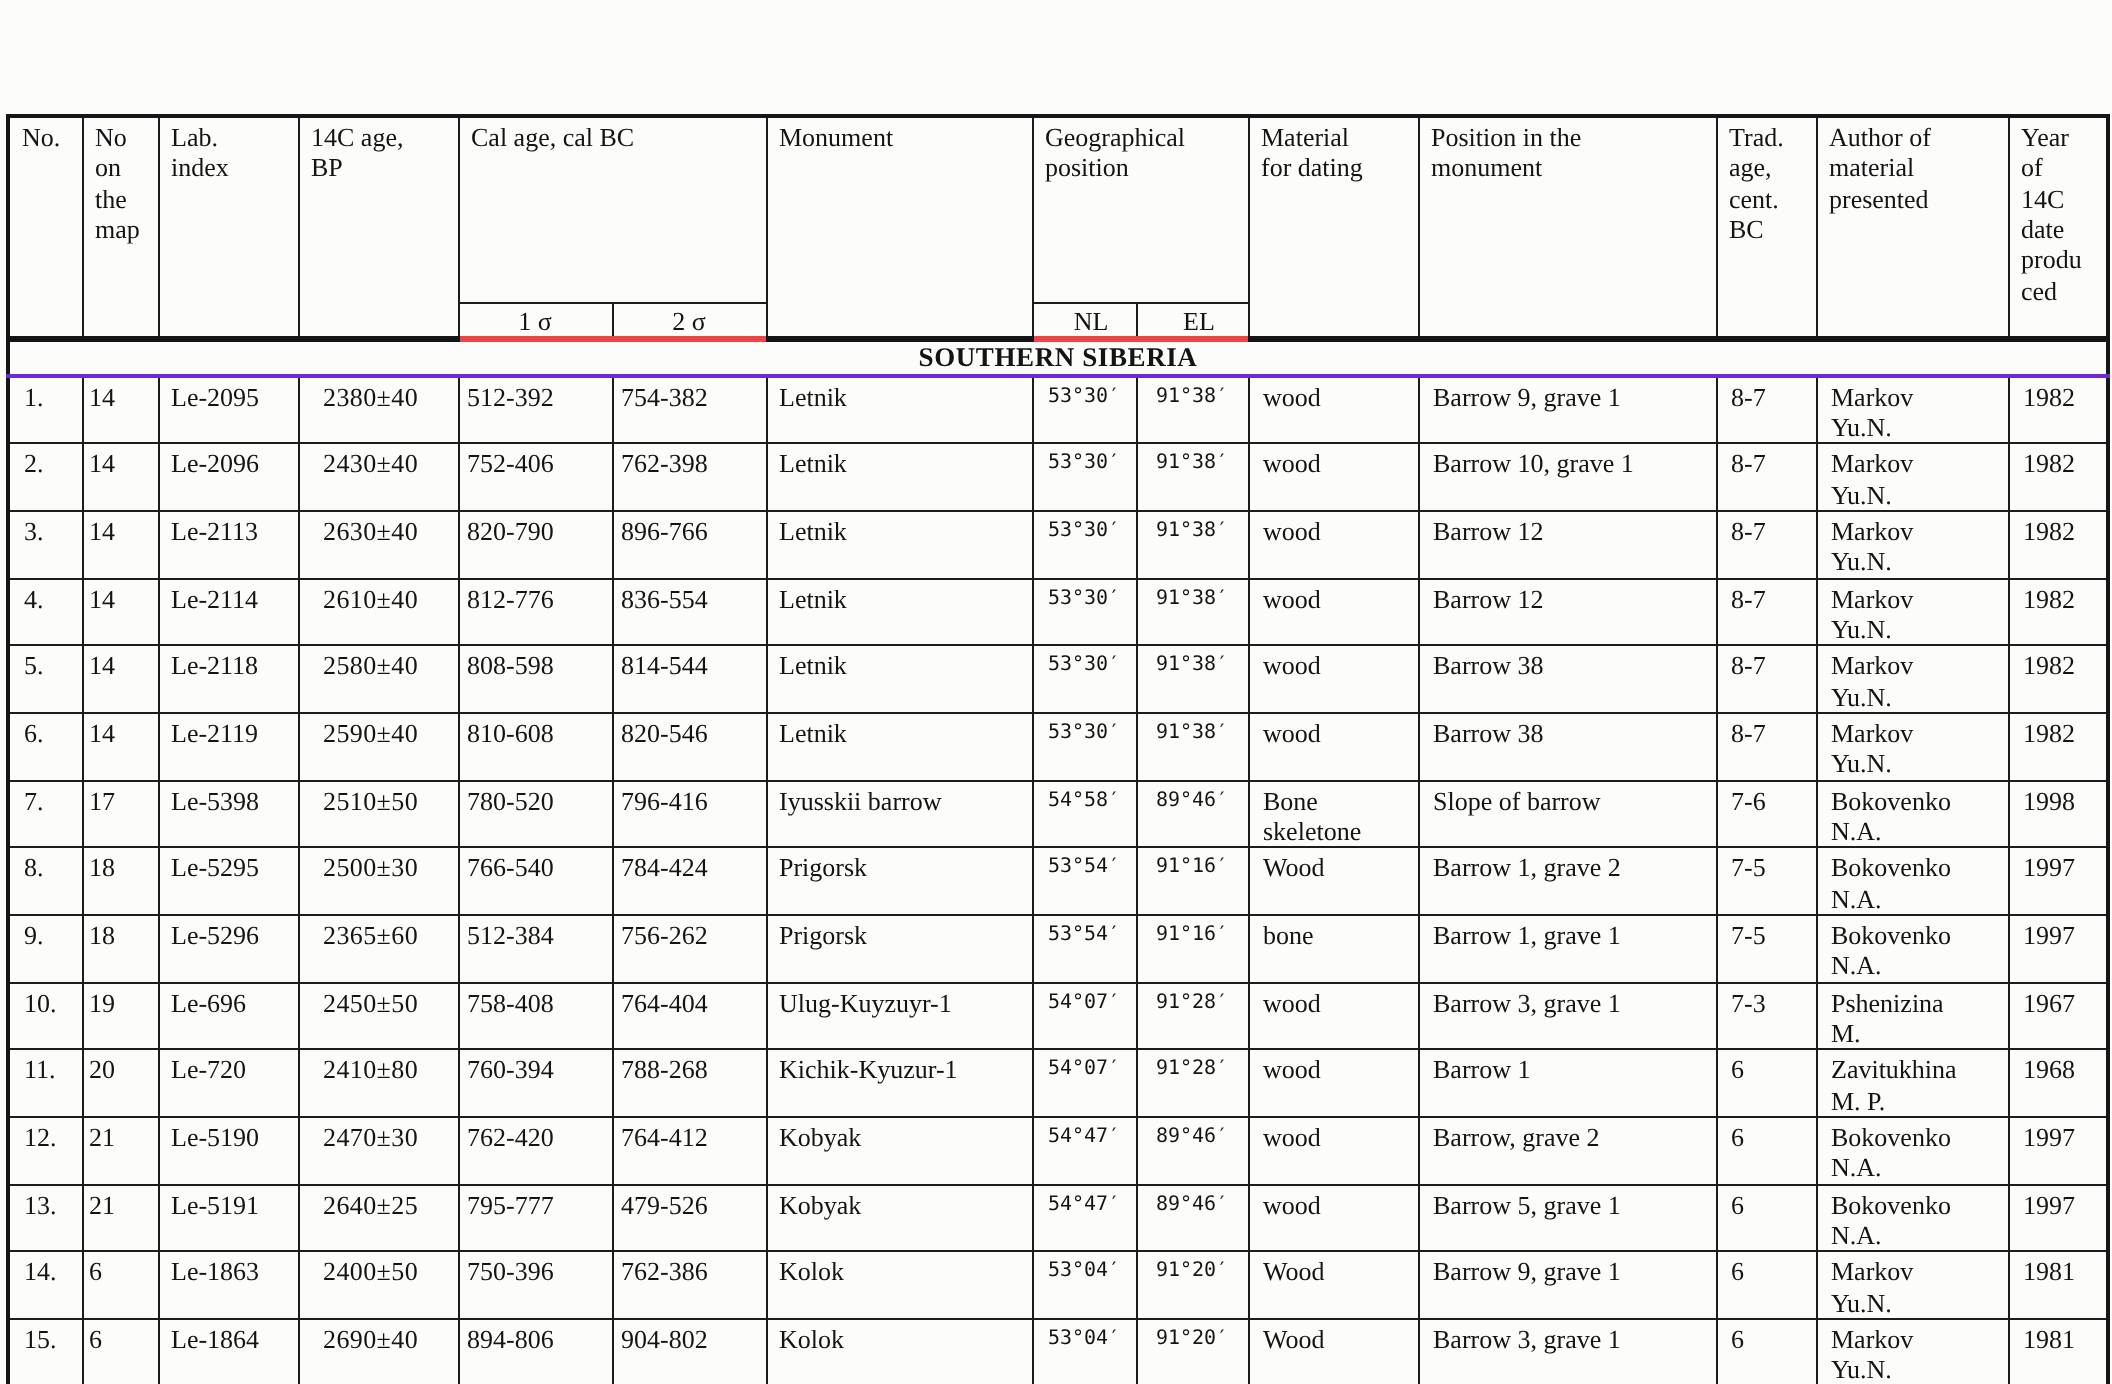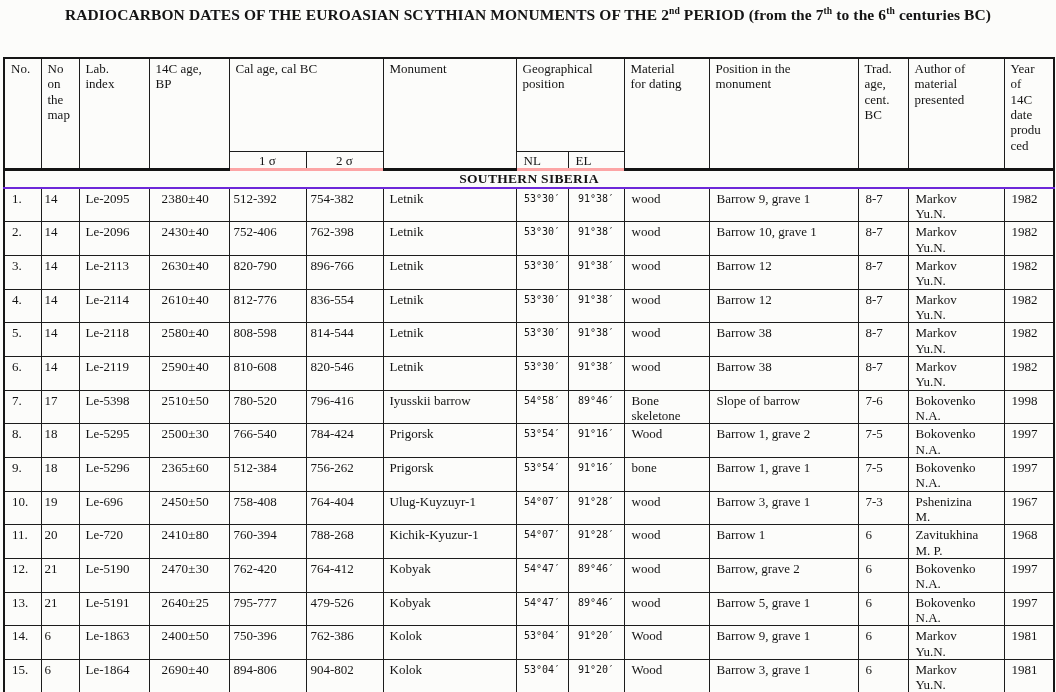--- a/index.html
+++ b/index.html
@@ -47,23 +47,23 @@
     font-weight: normal;
     line-height: 1.18;
     padding: 2px 3px 0 6px;
     text-align: left;
   }
   thead tr.main-hdr { height: 93px; }
   thead tr.sub-hdr { height: 18px; }
   thead tr.sub-hdr th {
     text-align: center;
     padding: 1px 0 0 0;
-    border-bottom: 3px solid #fca5a5;
-  }
-  thead tr.sub-hdr th.sub-geo { text-align: left; padding-left: 7px; }
+    border-bottom: 3px solid #ef4444;
+  }
+  thead tr.sub-hdr th.sub-geo { text-align: center; padding-left: 7px; }
   thead th.hdr-center { }
   thead tr.main-hdr th { border-bottom-width: 0; }
   thead tr.main-hdr th[rowspan] { border-bottom: 3px solid #141414; }
   tr.section-row { height: 17px; }
   tr.section-row td {
     font-weight: bold;
     text-align: center;
     padding: 0;
     font-size: 13.5px;
     letter-spacing: .3px;
@@ -80,21 +80,20 @@
     text-align: center;
     padding: 4px 0 0 0;
     letter-spacing: 0;
   }
   td.c-mat, td.c-pos, td.c-trad, td.c-auth, td.c-yr { padding-left: 7px; }
 </style>
 </head>
 <body>
 
 <div class="titles">
-  <div class="heading"><span>RADIOCARBON DATES OF THE EUROASIAN SCYTHIAN MONUMENTS OF THE 2</span><sup>nd</sup><span> PERIOD (from the 7</span><sup>th</sup><span> to the 6</span><sup>th</sup><span> centuries BC)</span></div>
 </div>
 
 <table class="radiocarbon">
   <colgroup>
     <col style="width:37px">
       <col style="width:38px">
       <col style="width:70px">
       <col style="width:80px">
     <col style="width:77px">
       <col style="width:77px">

